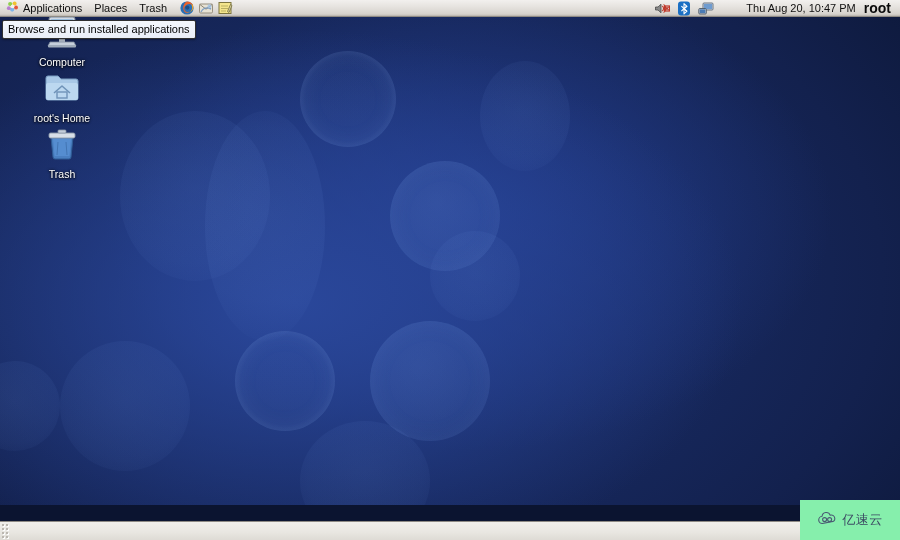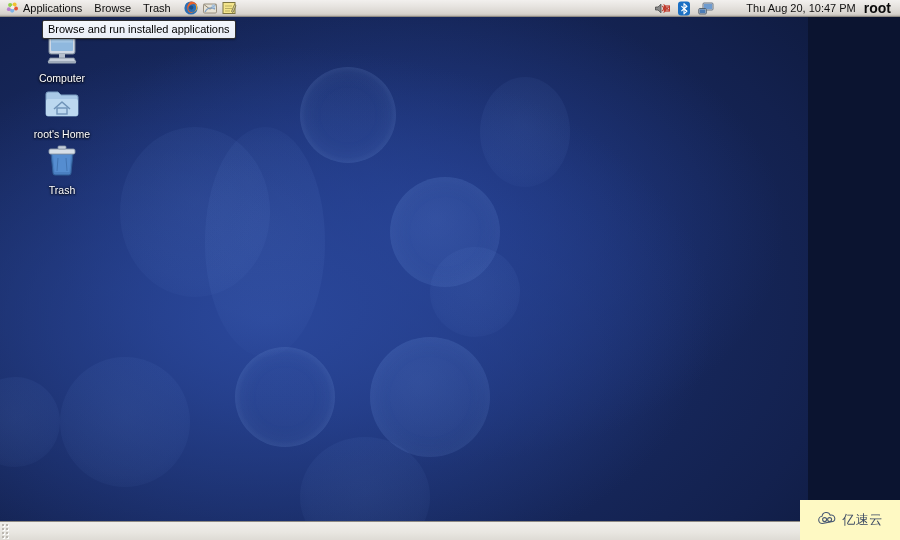--- a/index.html
+++ b/index.html
@@ -11,22 +11,22 @@
   #screen {
     position: relative;
     width: 900px; height: 540px;
     overflow: hidden;
     background: #0b1430;
   }
 
   
   #desktop {
     position: absolute;
-    left: 0; top: 17px;
-    width: 808px; height: 504px;
+    left: 0; top: 1px;
+    width: 900px; height: 504px;
     overflow: hidden;
     background:
       radial-gradient(ellipse 620px 380px at 33% 60%, #2a479a 0%, #24409100 72%),
       radial-gradient(ellipse 520px 340px at 52% 42%, #233d8c 0%, #1e377f00 70%),
       radial-gradient(ellipse 900px 620px at 40% 55%, #1d3478 0%, #13214e 58%, #0a1430 88%),
       linear-gradient(160deg, #0c1638 0%, #152a63 38%, #122250 70%, #080d23 100%);
   }
   .bokeh {
     position: absolute;
     border-radius: 50%;
@@ -59,21 +59,21 @@
     width: 900px; height: 17px;
     background: linear-gradient(180deg, #f2f0ee 0%, #e6e3df 42%, #d6d2cc 88%, #b8b3ac 100%);
     border-bottom: 1px solid #8e8a84;
     display: flex; align-items: center;
     font-size: 11px; color: #101010;
     user-select: none;
   }
   .menu-item {
     height: 17px; line-height: 17px;
     padding: 0 6px;
-    display: flex; align-items: center; gap: 3px;
+    display: flex; gap: 3px;
     white-space: nowrap;
     font-size: 11px;
     color: #0d0d0d;
     cursor: default;
   }
 
   
   .flower-icon { width: 14px; height: 14px; position: relative; display: inline-block; }
 
   .launchers { display: flex; align-items: center; gap: 3px; margin-left: 6px; }
@@ -99,21 +99,20 @@
   #tooltip {
     position: absolute; left: 2px; top: 20px;
     background: linear-gradient(180deg, #f4f7fc 0%, #e9eef7 100%);
     border: 1px solid #303030;
     border-radius: 2px;
     padding: 2px 5px 3px 5px;
     font-size: 11px; color: #000;
     white-space: nowrap;
     box-shadow: 0 1px 2px rgba(0,0,0,0.35);
     z-index: 30;
-    margin-left: 40px;
   }
 
   
   .desk-icon {
     position: absolute;
     width: 82px;
     display: flex; flex-direction: column;
     align-items: center; gap: 2px;
     cursor: pointer;
   }
@@ -147,21 +146,21 @@
     background-size: 4px 4px, 4px 4px;
     background-position: 0 0, 1px 1px;
     opacity: 0.95;
   }
 
   
   #watermark {
     position: absolute;
     right: 0; top: 500px;
     width: 100px; height: 40px;
-    background: #fef9c3;
+    background: #86efac;
     display: flex; align-items: center; justify-content: center;
     gap: 3px;
     z-index: 25;
   }
   #watermark .wm-text {
     font-size: 13px; color: #3c4a63; letter-spacing: 0.5px;
     font-family: "DejaVu Sans", sans-serif;
   }
 </style>
 </head>
@@ -233,21 +232,21 @@
           <circle cx="10.0" cy="7.6" r="2.0" fill="#e4553c"></circle>
           <circle cx="6.2" cy="9.6" r="2.1" fill="#7fb5e8"></circle>
           <circle cx="2.8" cy="8.2" r="1.9" fill="#b77fd0"></circle>
           <circle cx="6.6" cy="6.4" r="1.8" fill="#f6f2ea"></circle>
         </svg>
       </span>
       <span>Applications</span>
     </div>
 
     <div class="menu-item">
-      <span>Browse</span>
+      <span>Places</span>
     </div>
 
     <div class="menu-item">
       <span>Trash</span>
     </div>
 
     <div class="launchers">
       <span class="launcher">
         <svg viewBox="0 0 16 16" width="16" height="16">
           <circle cx="8" cy="8" r="6.6" fill="#2a6fb5"></circle>

